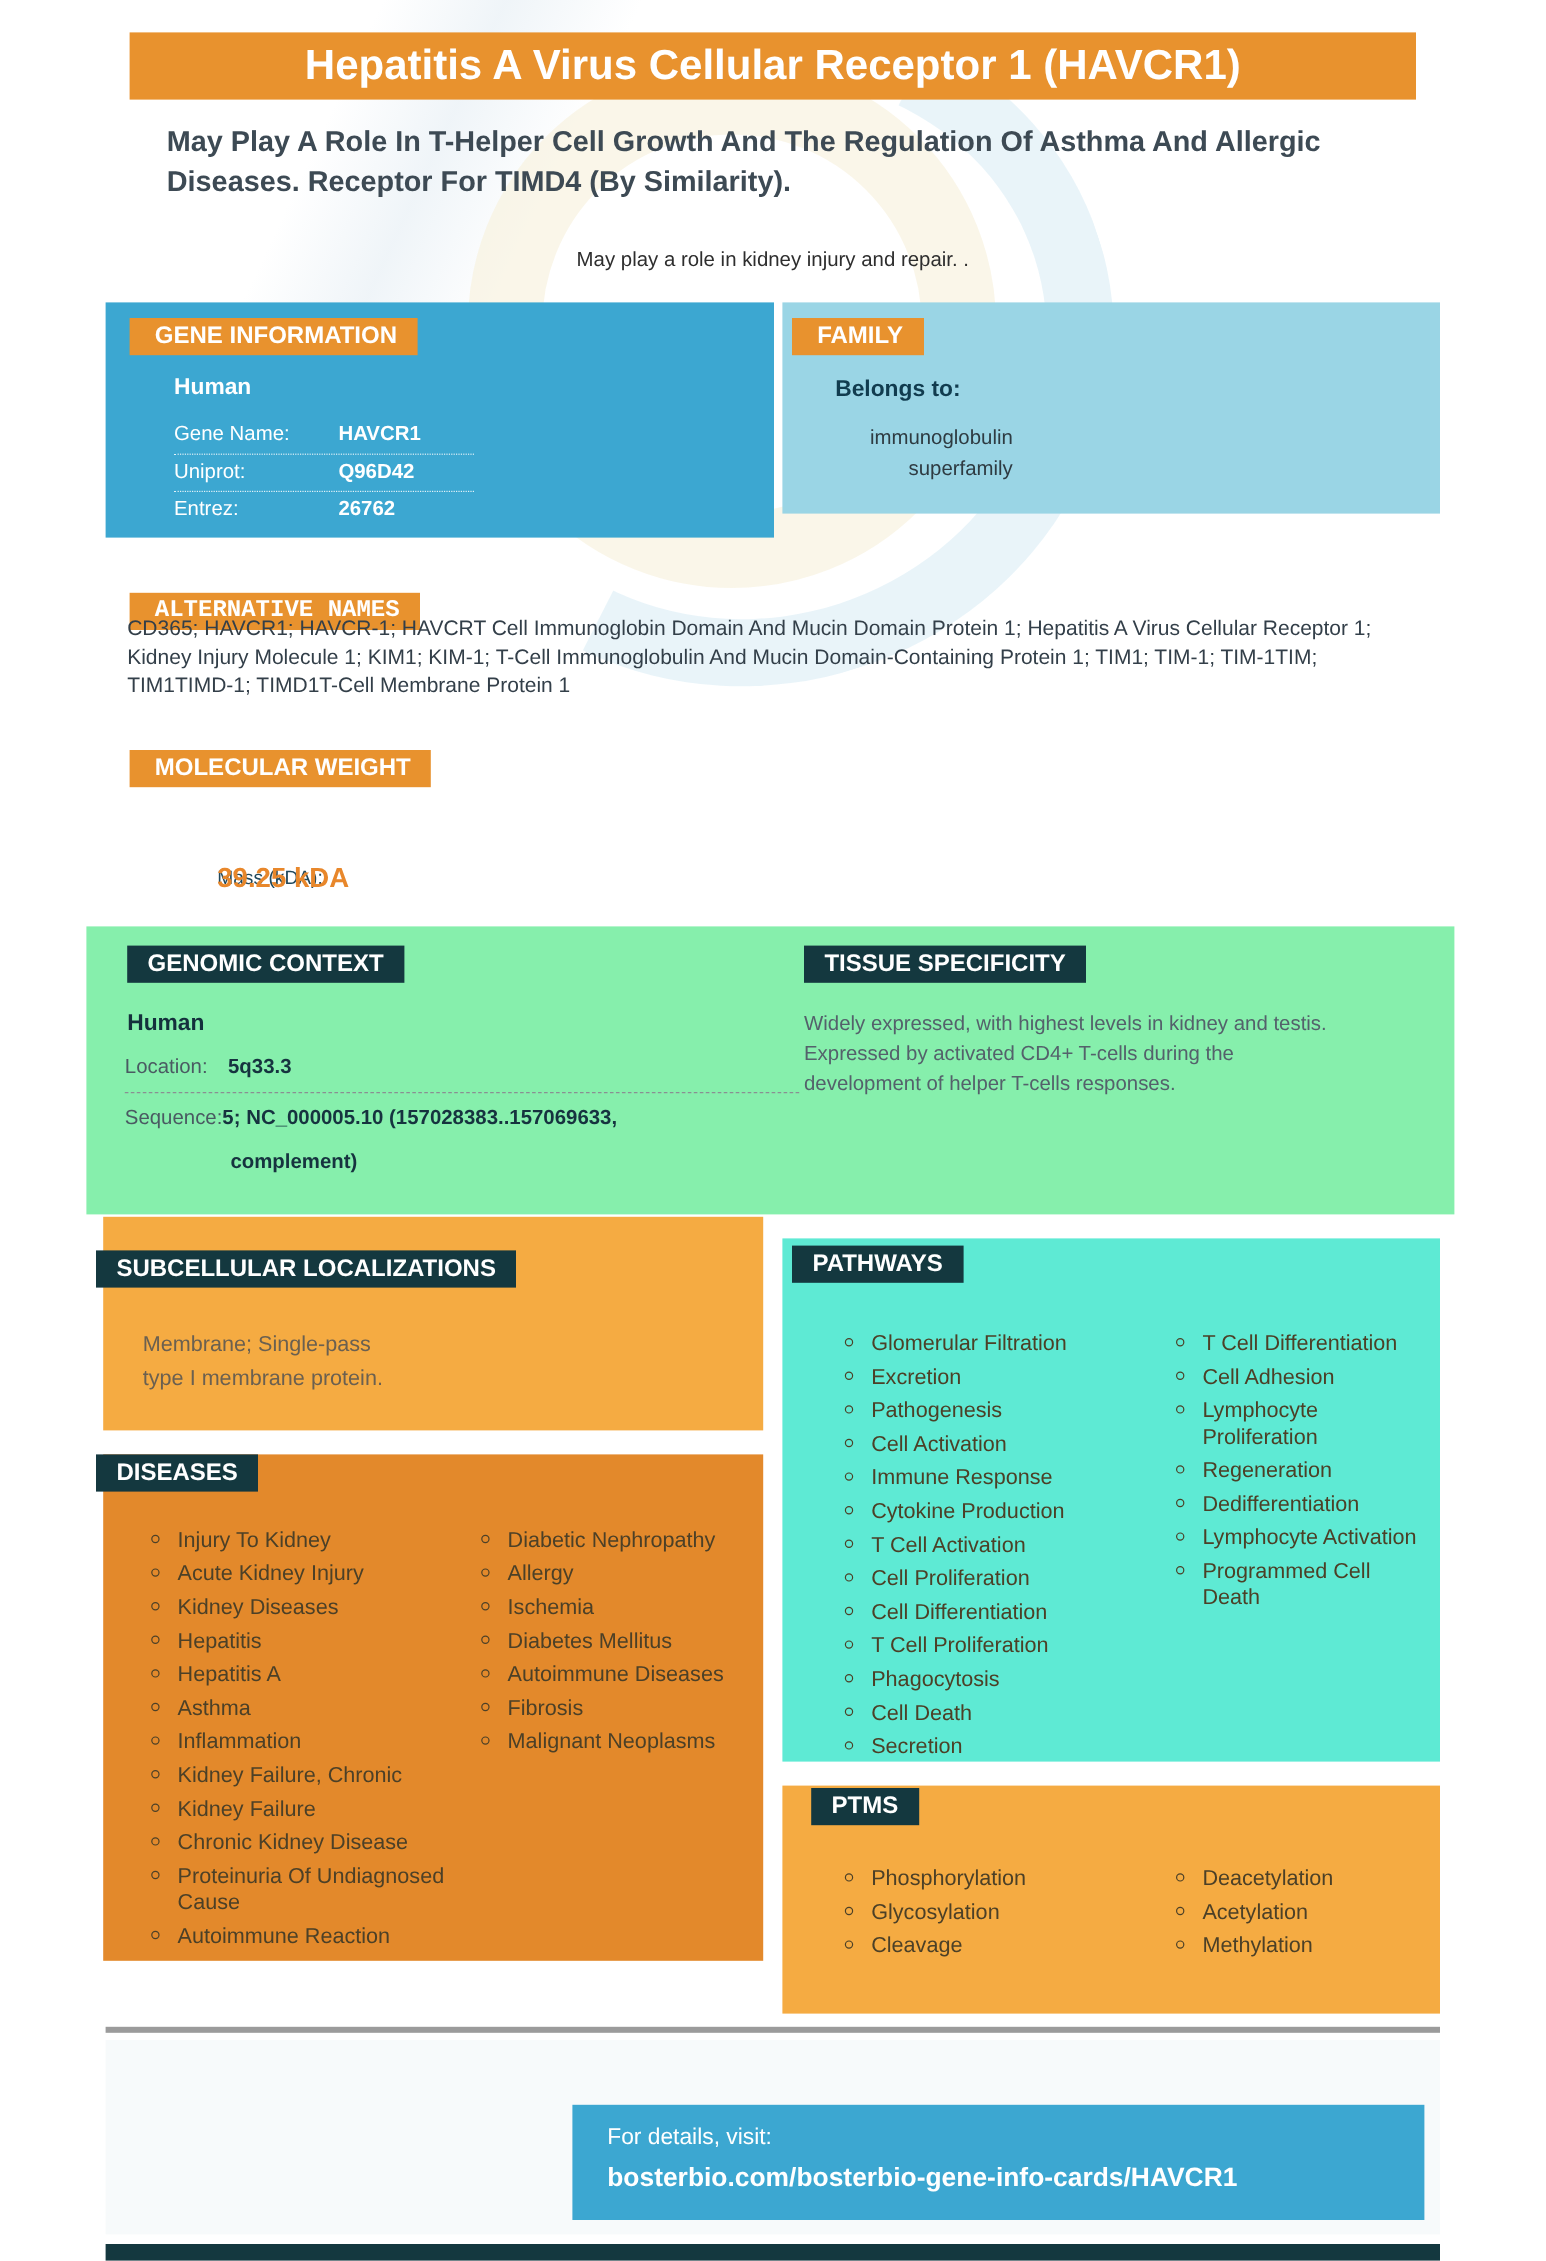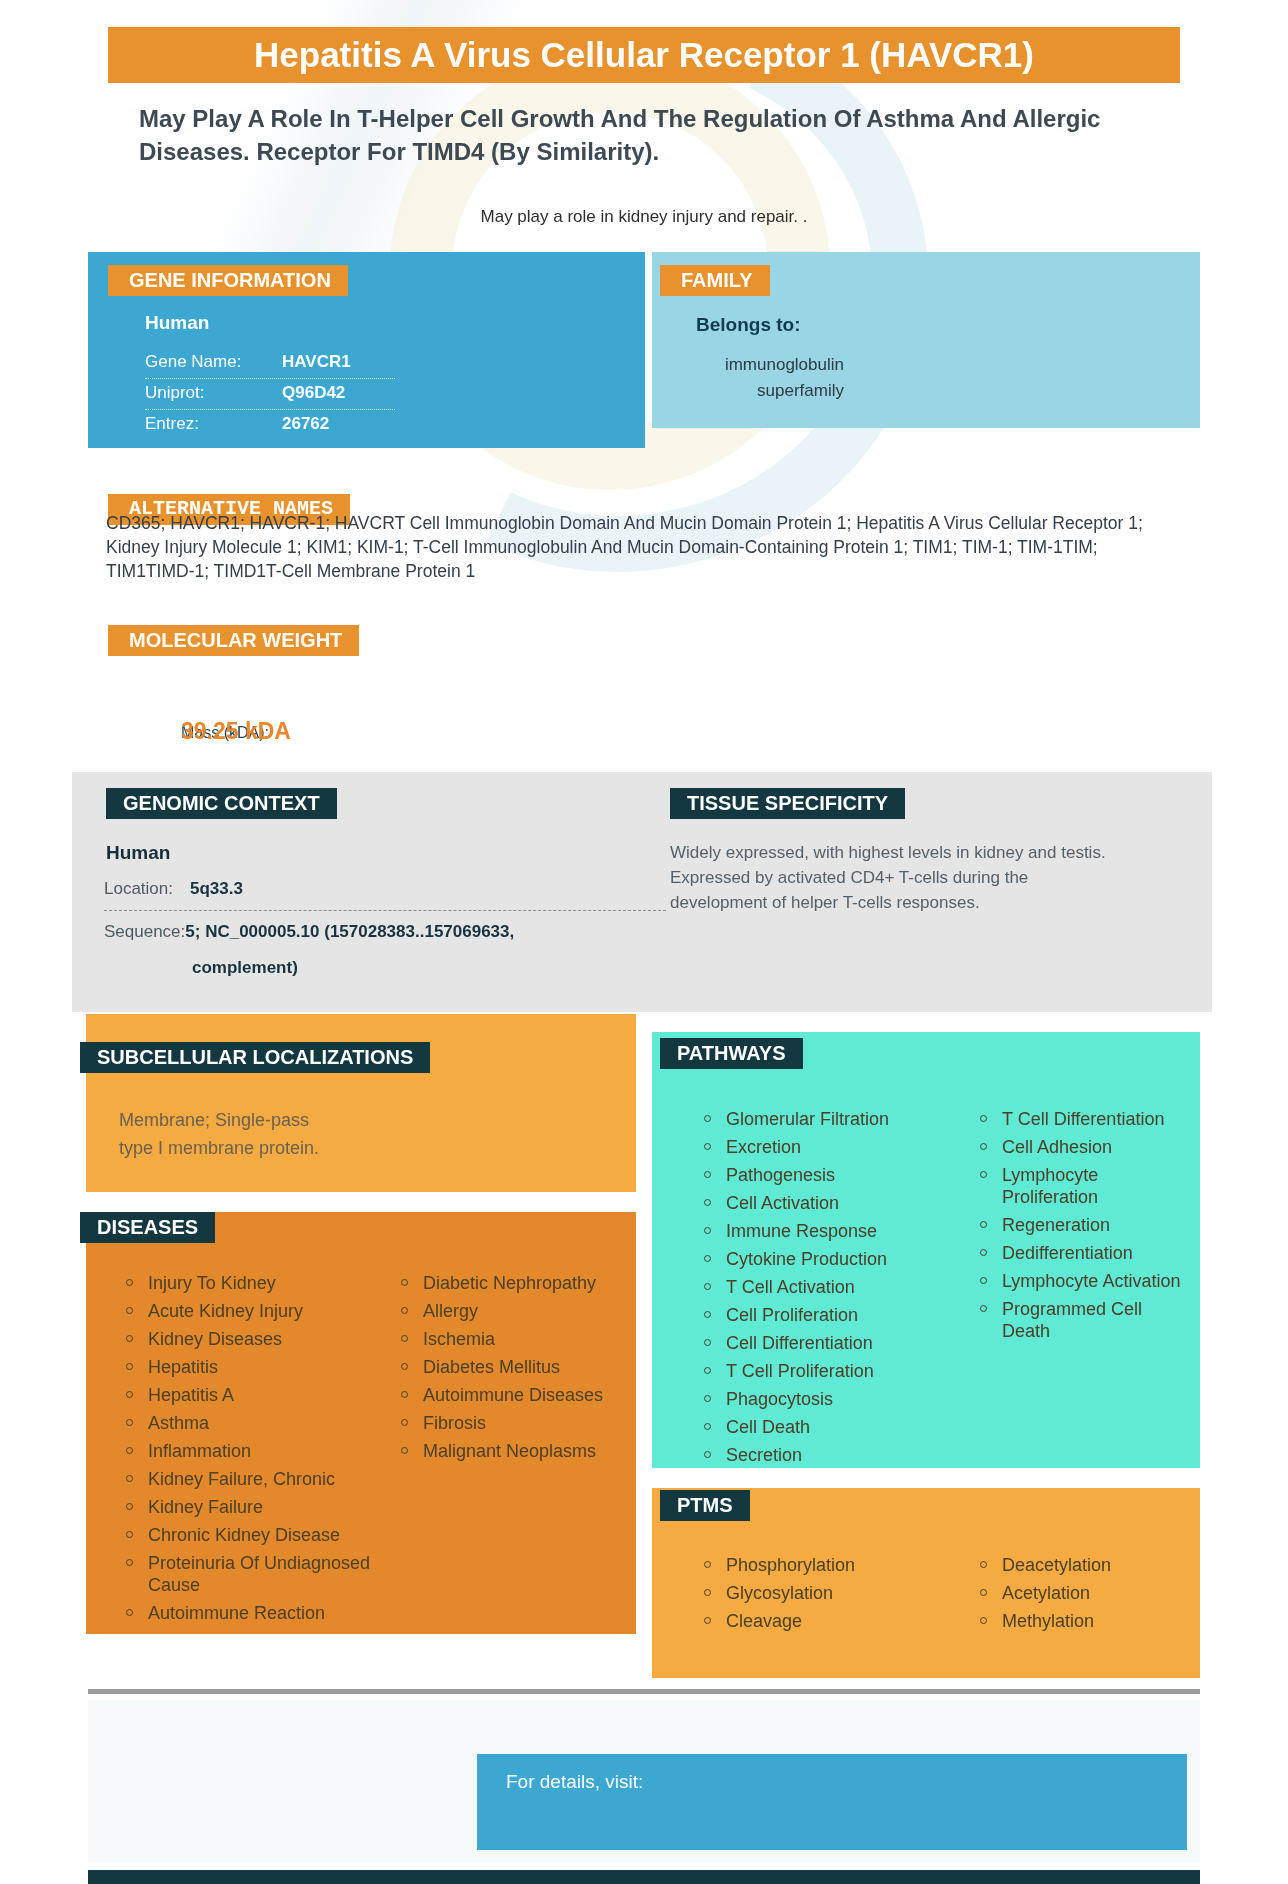--- a/index.html
+++ b/index.html
@@ -49,21 +49,21 @@
   
   .alt-header { left:108px; top:494px;font-family:Liberation Mono, monospace; }
   .alt-text { left:106px; top:511px; width:1076px; color:#333F49; font-size:17.5px; line-height:24px; }
 
   
   .mw-header { left:108px; top:625px; }
   .mw-mass-label { left:181px; top:724px; color:#20485C; font-size:16px; }
   .mw-mass-value { left:181px; top:718px; color:#E8872B; font-size:23px; font-weight:bold; }
 
   
-  .context-strip { left:72px; top:772px; width:1140px; height:240px; background:#e5e5e5; }
+  .context-strip { left:72px; top:772px; width:1140px; height:240px; background:#86efac; }
   .gc-header { position:absolute; left:34px; top:16px; }
   .gc-human { position:absolute; left:34px; top:70px; color:#14303C; font-weight:bold; font-size:19px; }
   .gc-loc { position:absolute; left:32px; top:107px; font-size:17px; color:#4a5a62; }
   .gc-loc b, .gc-seq b { color:#16333F; }
   .gc-loc .lbl { display:inline-block; width:86px; }
   .gc-dash { position:absolute; left:32px; top:138px; width:562px; border-bottom:1.5px dashed #8a8f92; }
   .gc-seq { position:absolute; left:32px; top:150px; font-size:17px; color:#4a5a62; }
   .gc-seq2 { position:absolute; left:120px; top:186px; font-size:17px; color:#16333F; font-weight:bold; }
   .ts-header { position:absolute; left:598px; top:16px; }
   .ts-text { position:absolute; left:598px; top:68px; width:444px; color:#54616B; font-size:17px; line-height:25px; }
@@ -71,21 +71,21 @@
   
   .subcell-panel { left:86px; top:1014px; width:550px; height:178px; background:#F5AB42; }
   .subcell-header { position:absolute; left:-6px; top:28px; }
   .subcell-text { position:absolute; left:33px; top:92px; width:218px; color:#6B6050; font-size:18px; line-height:28px; }
 
   .diseases-panel { left:86px; top:1212px; width:550px; height:422px; background:#E3892B; }
   .diseases-header { position:absolute; left:-6px; top:0; }
   .pathways-panel { left:652px; top:1032px; width:548px; height:436px; background:#5eead4; }
   .pathways-header { position:absolute; left:8px; top:6px; }
   .ptms-panel { left:652px; top:1488px; width:548px; height:190px; background:#F5AB42; }
-  .ptms-header { position:absolute; left:8px; top:2px;text-align:right; }
+  .ptms-header { position:absolute; left:24px; top:2px;text-align:right; }
 
   ul.blist { position:absolute; list-style:none; }
   ul.blist li { display:flex; font-size:18px; line-height:22px; color:#4C4027; margin-bottom:6px; }
   .bullet { flex:none; width:7px; height:7px; border:1.5px solid #4C4027; border-radius:50%; margin:7px 15px 0 0; }
   .dis-col1 { left:40px;  top:60px; width:250px; }
   .dis-col2 { left:315px; top:60px; width:220px; }
   .pw-col1  { left:52px;  top:76px; width:240px; }
   .pw-col2  { left:328px; top:76px; width:215px; }
   .ptm-col1 { left:52px;  top:66px; width:240px; }
   .ptm-col2 { left:328px; top:66px; width:215px; }
@@ -411,17 +411,18 @@
           <span class="bullet"></span>
           <span>Methylation</span>
         </li>
       </ul>
   </div>
 
   <div class="sec footer-rule"></div>
   <div class="sec footer-panel">
     <div class="footer-blue">
       <div class="footer-visit">For details, visit:</div>
+      <div class="footer-url">bosterbio.com/bosterbio-gene-info-cards/HAVCR1</div>
     </div>
   </div>
   <div class="sec bottom-bar"></div>
 
 </div>
 
 </body></html>

